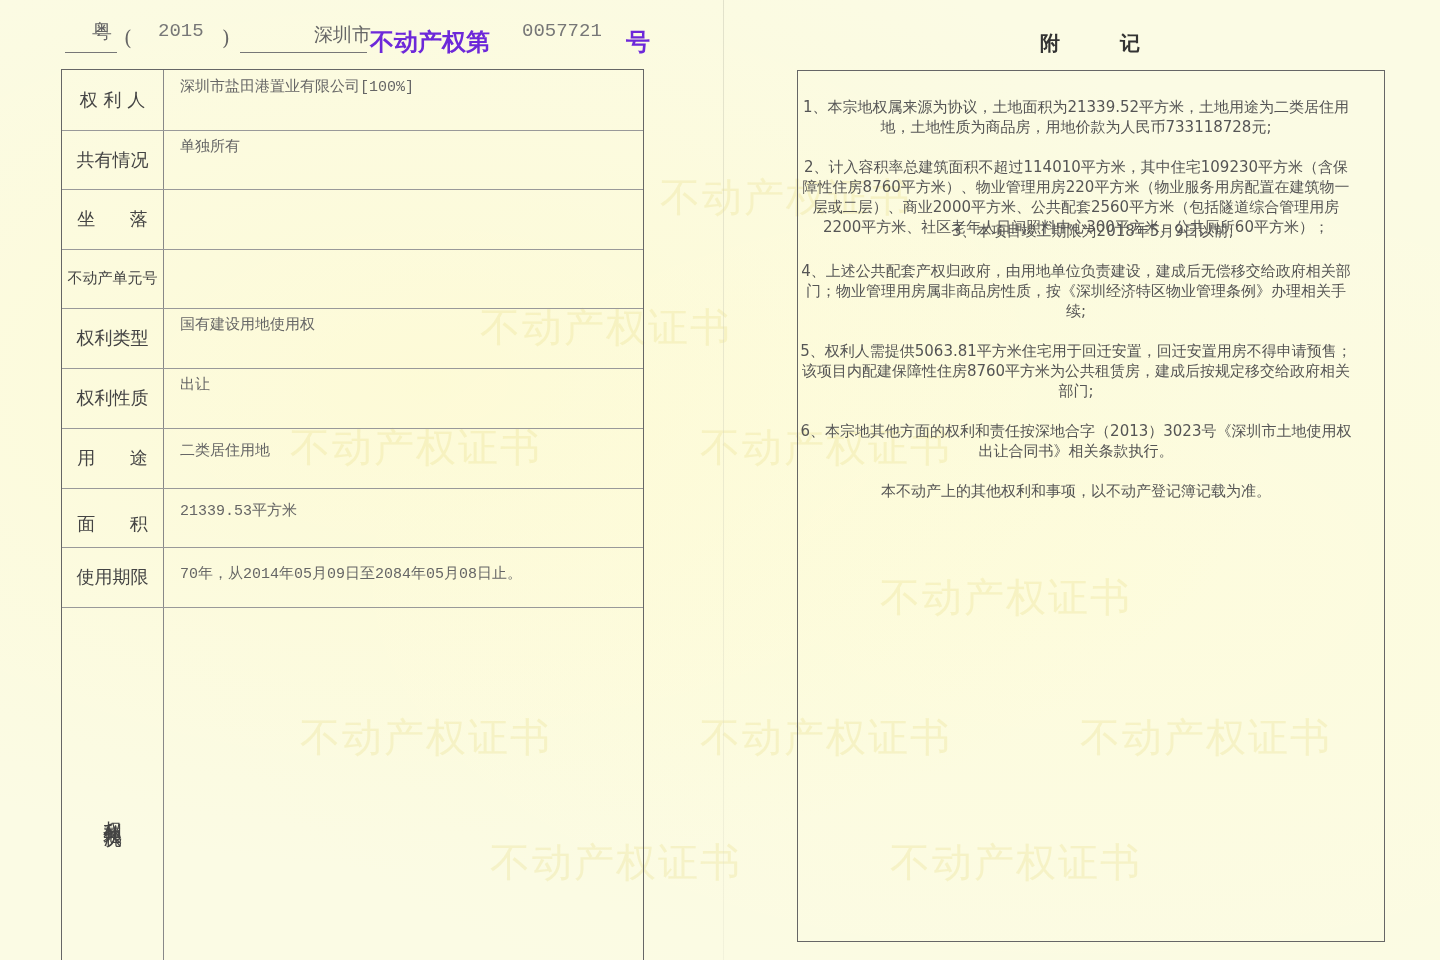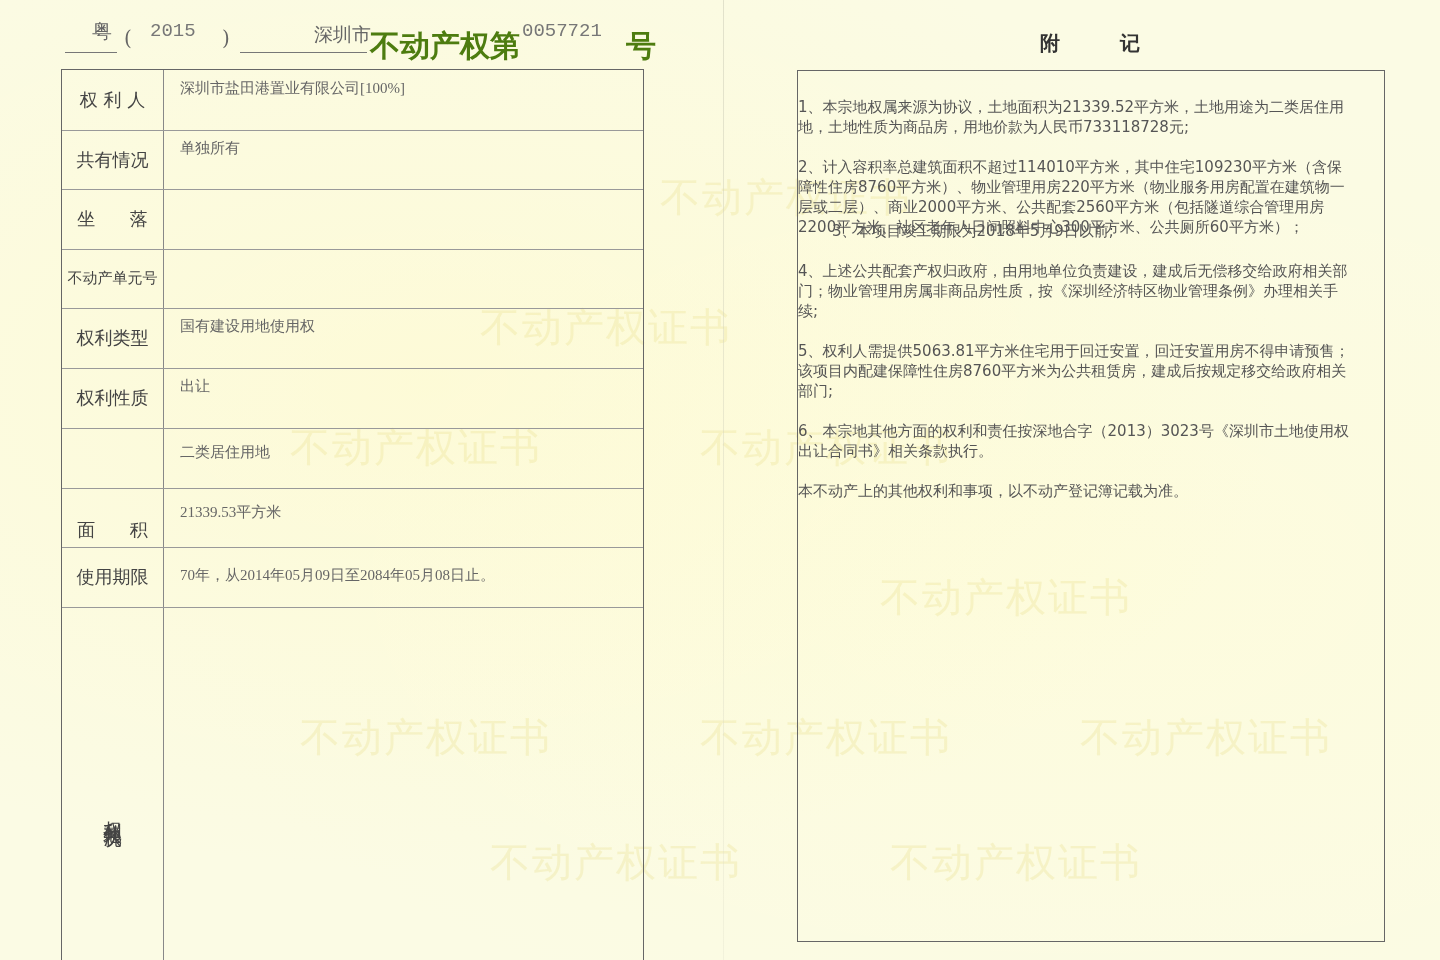--- a/index.html
+++ b/index.html
@@ -17,55 +17,55 @@
     color: rgba(235,225,150,0.35); letter-spacing: 2px; white-space: nowrap; pointer-events: none;
   }
   .fold {
     position: absolute; left: 723px; top: 0; width: 1px; height: 960px;
     background: linear-gradient(to bottom, rgba(200,200,180,0.5), rgba(220,220,200,0.3));
   }
   
   .hdr { position: absolute; top: 18px; height: 40px; font-size: 20px; color: #666; }
   .hdr span { position: absolute; white-space: nowrap; }
   .uline { position: absolute; border-bottom: 1px solid #777; height: 0; }
-  .hdr-bold { font-weight: bold; color: #4d7c0f; font-size: 30px; }
+  .hdr-bold { font-weight: bold; color: #6d28d9; font-size: 24px; }
   .mono-num { font-family: "Liberation Mono", "DejaVu Sans Mono", monospace; font-size: 19px; color: #777; }
 
   
   .ltable {
     position: absolute; left: 61px; top: 69px; width: 583px; height: 948px;
     border: 1.5px solid #666; box-sizing: border-box;
   }
   .lrow { position: absolute; left: 0; right: 0; border-bottom: 1px solid #999; }
   .lrow.last { border-bottom: none; }
   .lcol-line { position: absolute; left: 101px; top: 0; bottom: 0; width: 1px; background: #888; }
   .llabel {
     position: absolute; left: 0; width: 101px; font-size: 18px; color: #444;
     display: flex; align-items: center; justify-content: center; box-sizing: border-box;
   }
   .lval {
     position: absolute; left: 118px; right: 10px; top: 8px; font-size: 15px; color: #666;
-    font-family: Liberation Serif, serif; line-height: 20px;
+    font-family: Liberation Mono, monospace; line-height: 20px;
   }
   .vlabel { writing-mode: vertical-rl; letter-spacing: 2px; font-size: 18px; color: #444; }
 
   
   .rtitle {
     position: absolute; left: 1040px; top: 30px; font-size: 20px; color: #333;
     font-weight: bold; letter-spacing: 60px; white-space: nowrap;
   }
   .rbox {
     position: absolute; left: 797px; top: 70px; width: 588px; height: 872px;
     border: 1.5px solid #666; box-sizing: border-box;
   }
   .notes {
     position: absolute; left: 0; top: 26px; right: 30px;
     font-family: "DejaVu Sans", sans-serif; font-size: 15px; color: #555; line-height: 20px;
   }
-  .note { margin: 0 0 20px 0; white-space: pre-wrap; }
+  .note { margin: 0 0 20px 0; white-space: pre-wrap; text-align: center; }
   .note.indent { text-indent: 34px; margin-top: -20px; }
 </style>
 </head>
 <body>
 
 <div class="watermark" style="left:480px;top:300px;">不动产权证书</div>
 <div class="watermark" style="left:290px;top:420px;">不动产权证书</div>
 <div class="watermark" style="left:700px;top:420px;">不动产权证书</div>
 <div class="watermark" style="left:880px;top:570px;">不动产权证书</div>
 <div class="watermark" style="left:300px;top:710px;">不动产权证书</div>
@@ -74,21 +74,21 @@
 <div class="watermark" style="left:490px;top:835px;">不动产权证书</div>
 <div class="watermark" style="left:890px;top:835px;">不动产权证书</div>
 <div class="watermark" style="left:660px;top:170px;">不动产权证书</div>
 
 <div class="fold"></div>
 
 <div class="hdr" style="left:0;width:720px;">
   <span style="left:92px;top:0px;">粤</span>
   <div class="uline" style="left:65px;width:52px;top:34px;"></div>
   <span style="left:124px;top:8px;">(</span>
-  <span class="mono-num" style="left:150px;top:2px;">2015</span>
+  <span class="mono-num" style="left:158px;top:2px;">2015</span>
   <span style="left:222px;top:8px;">)</span>
   <span style="left:278px;top:4px;font-family:'DejaVu Sans',sans-serif;font-size:19px;margin-left:36px;">深圳市</span>
   <div class="uline" style="left:240px;width:127px;top:34px;"></div>
   <span class="hdr-bold" style="left:370px;top:8px;">不动产权第</span>
   <span class="mono-num" style="left:522px;top:2px;">0057721</span>
   <span class="hdr-bold" style="left:626px;top:8px;">号</span>
 </div>
 
 <div class="ltable">
   <div class="lcol-line"></div>
@@ -110,24 +110,25 @@
   </div>
   <div class="lrow" style="top:238px;height:60px;">
     <div class="llabel" style="top:0;height:60px;">权利类型</div>
     <div class="lval">国有建设用地使用权</div>
   </div>
   <div class="lrow" style="top:298px;height:60px;">
     <div class="llabel" style="top:0;height:60px;">权利性质</div>
     <div class="lval">出让</div>
   </div>
   <div class="lrow" style="top:358px;height:60px;">
+    <div class="llabel" style="top:0;height:60px;white-space:pre;">用      途</div>
     <div class="lval" style="top:14px;">二类居住用地</div>
   </div>
   <div class="lrow" style="top:418px;height:59px;">
-    <div class="llabel" style="top:12px;height:59px;white-space:pre;">面      积</div>
+    <div class="llabel" style="top:6px;height:59px;white-space:pre;">面      积</div>
     <div class="lval" style="top:14px;">21339.53平方米</div>
   </div>
   <div class="lrow" style="top:477px;height:60px;">
     <div class="llabel" style="top:0;height:60px;">使用期限</div>
     <div class="lval" style="top:18px;">70年，从2014年05月09日至2084年05月08日止。</div>
   </div>
   <div class="lrow last" style="top:537px;bottom:0;">
     <div class="llabel" style="top:0;bottom:0;">
       <span class="vlabel">权利其他状况</span>
     </div>

